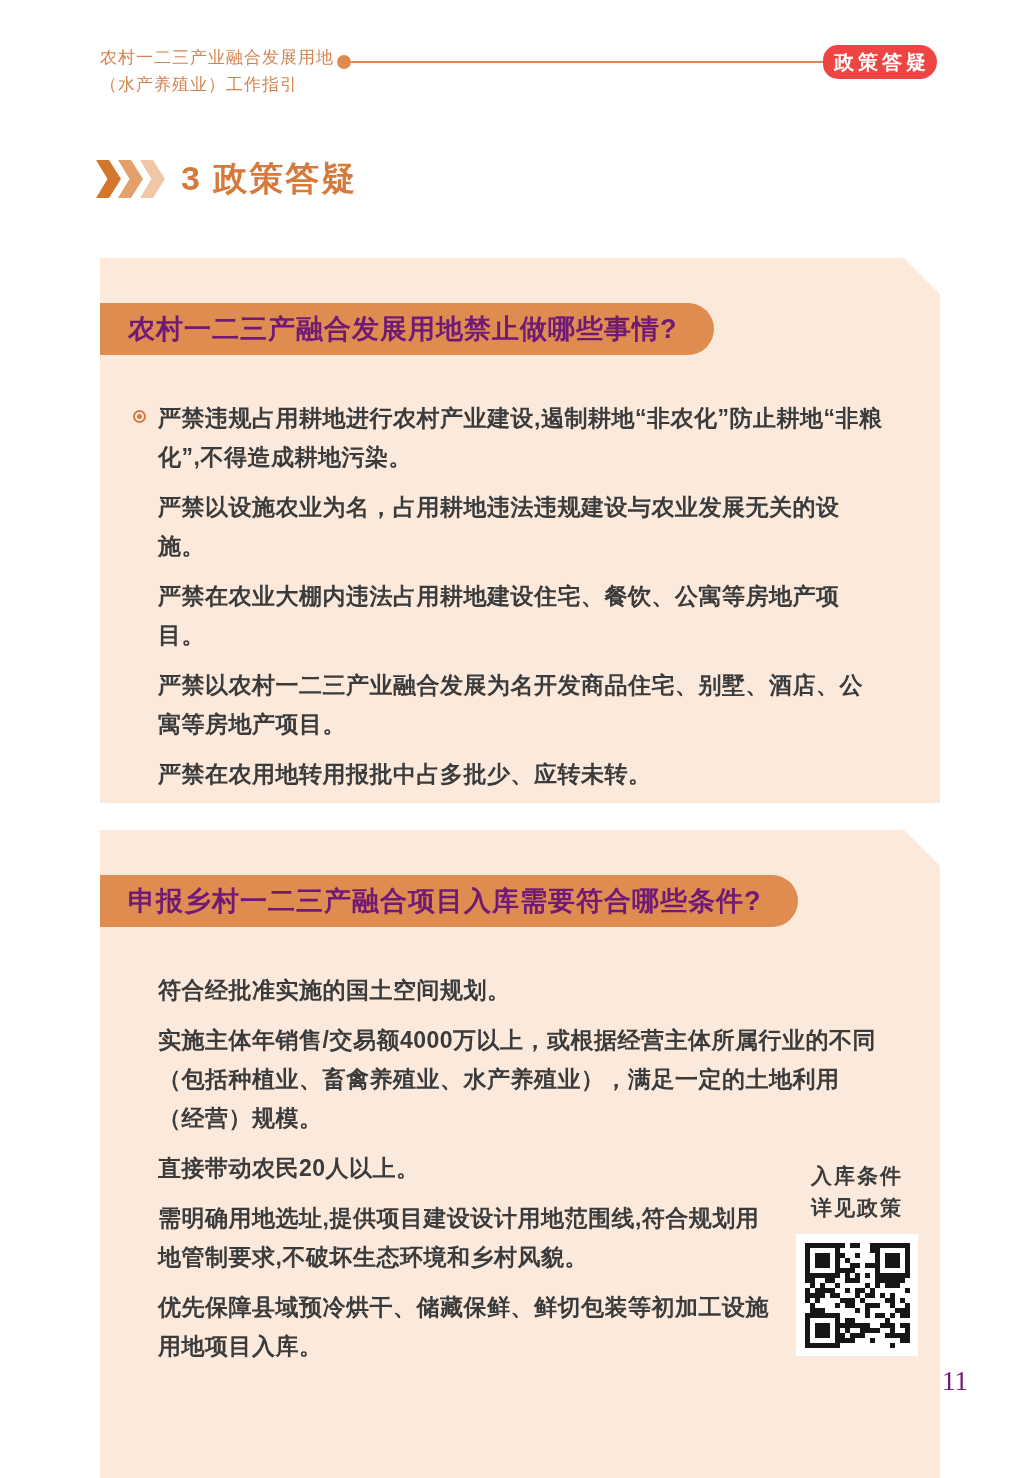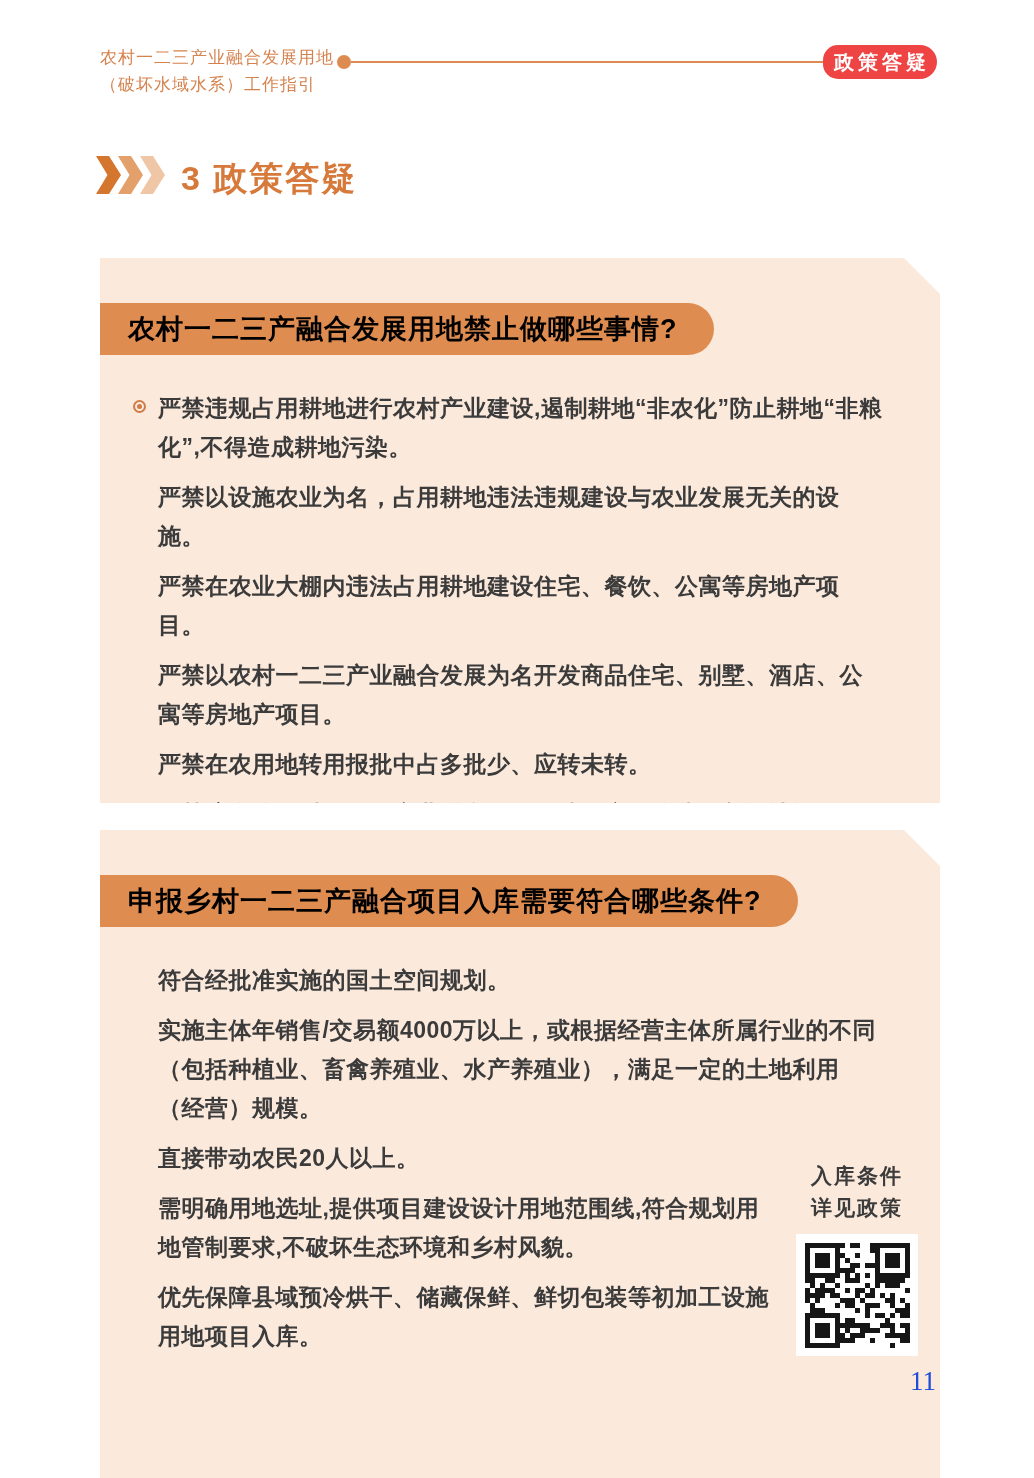--- a/index.html
+++ b/index.html
@@ -28,21 +28,21 @@
     position:absolute; left:823px; top:45px; width:114px; height:34px;
     background:#ef4444; border-radius:15px 17px 17px 15px;
     color:#ffffff; font-weight:bold; font-size:20px; letter-spacing:4px;
     display:flex; align-items:center; justify-content:center;
     text-indent:4px;
   }
 
   
   .title-row {
     position:absolute; left:96px; top:156px;
-    display:flex; align-items:flex-start; gap:16px;
+    display:flex; align-items:center; gap:16px;
   }
   .chevrons { display:flex; gap:1px; align-items:center; }
   .chev {
     width:25px; height:38px;
     clip-path:polygon(0 0,52% 0,100% 50%,52% 100%,0 100%,46% 50%);
   }
   .chev1 { background:#d4762e; }
   .chev2 { background:#e3a06b; margin-left:-4px; }
   .chev3 { background:#f0c7a6; margin-left:-4px; }
   .page-title { font-size:34px; font-weight:bold; color:#d6793a; letter-spacing:2px; }
@@ -53,25 +53,25 @@
     clip-path:polygon(0 0, calc(100% - 36px) 0, 100% 36px, 100% 100%, 0 100%);
   }
   #panel1 { top:258px; height:545px; }
   #panel2 { top:830px; height:683px; }
 
   .section-bar {
     position:relative; margin-left:-12px; margin-top:45px; height:52px;
     background:#df8c50; border-radius:0 27px 27px 0;
     display:inline-flex; align-items:center;
     padding:0 36px 0 40px;
-    color:#000000; font-size:27px; font-weight:bold; letter-spacing:1px;
+    color:#701a75; font-size:27px; font-weight:bold; letter-spacing:1px;
     white-space:nowrap;
   }
 
-  .content { padding:34px 56px 0 58px; }
+  .content { padding:44px 56px 0 58px; }
   .para {
     position:relative; font-size:23px; line-height:39px; color:#3b3b3b;
     font-weight:600; margin:0 0 11px 0; letter-spacing:0.5px;
   }
   .para.narrow { max-width:622px; }
   .bullet {
     position:absolute; left:-25px; top:11px; width:13px; height:13px;
     border:2px solid #cf7c47; border-radius:50%; box-sizing:border-box;
   }
   .bullet::after {
@@ -86,31 +86,31 @@
   }
   .qr-box {
     margin:10px auto 0 auto; width:122px; height:122px; background:#ffffff;
     display:flex; align-items:center; justify-content:center;
   }
   .qr-grid { display:grid; grid-template-columns:repeat(21,5px); grid-auto-rows:5px; }
   .qr-grid .d { background:#161616; }
 
   
   .page-number {
-    position:absolute; left:910px; top:1366px;
-    font-size:27px; color:#1d4ed8;
+    position:absolute; left:942px; top:1366px;
+    font-size:27px; color:#701a75;
     font-family:"Liberation Serif", serif;
   }
 </style>
 </head>
 <body>
 
 <div class="doc-title">
   <div>农村一二三产业融合发展用地</div>
-  <div>（破坏水域水系）工作指引</div>
+  <div>（水产养殖业）工作指引</div>
 </div>
 <div class="header-dot"></div>
 <div class="header-rule"></div>
 <div class="policy-badge">政策答疑</div>
 
 <div class="title-row">
   <div class="chevrons">
     <div class="chev chev1"></div>
     <div class="chev chev2"></div>
     <div class="chev chev3"></div>

